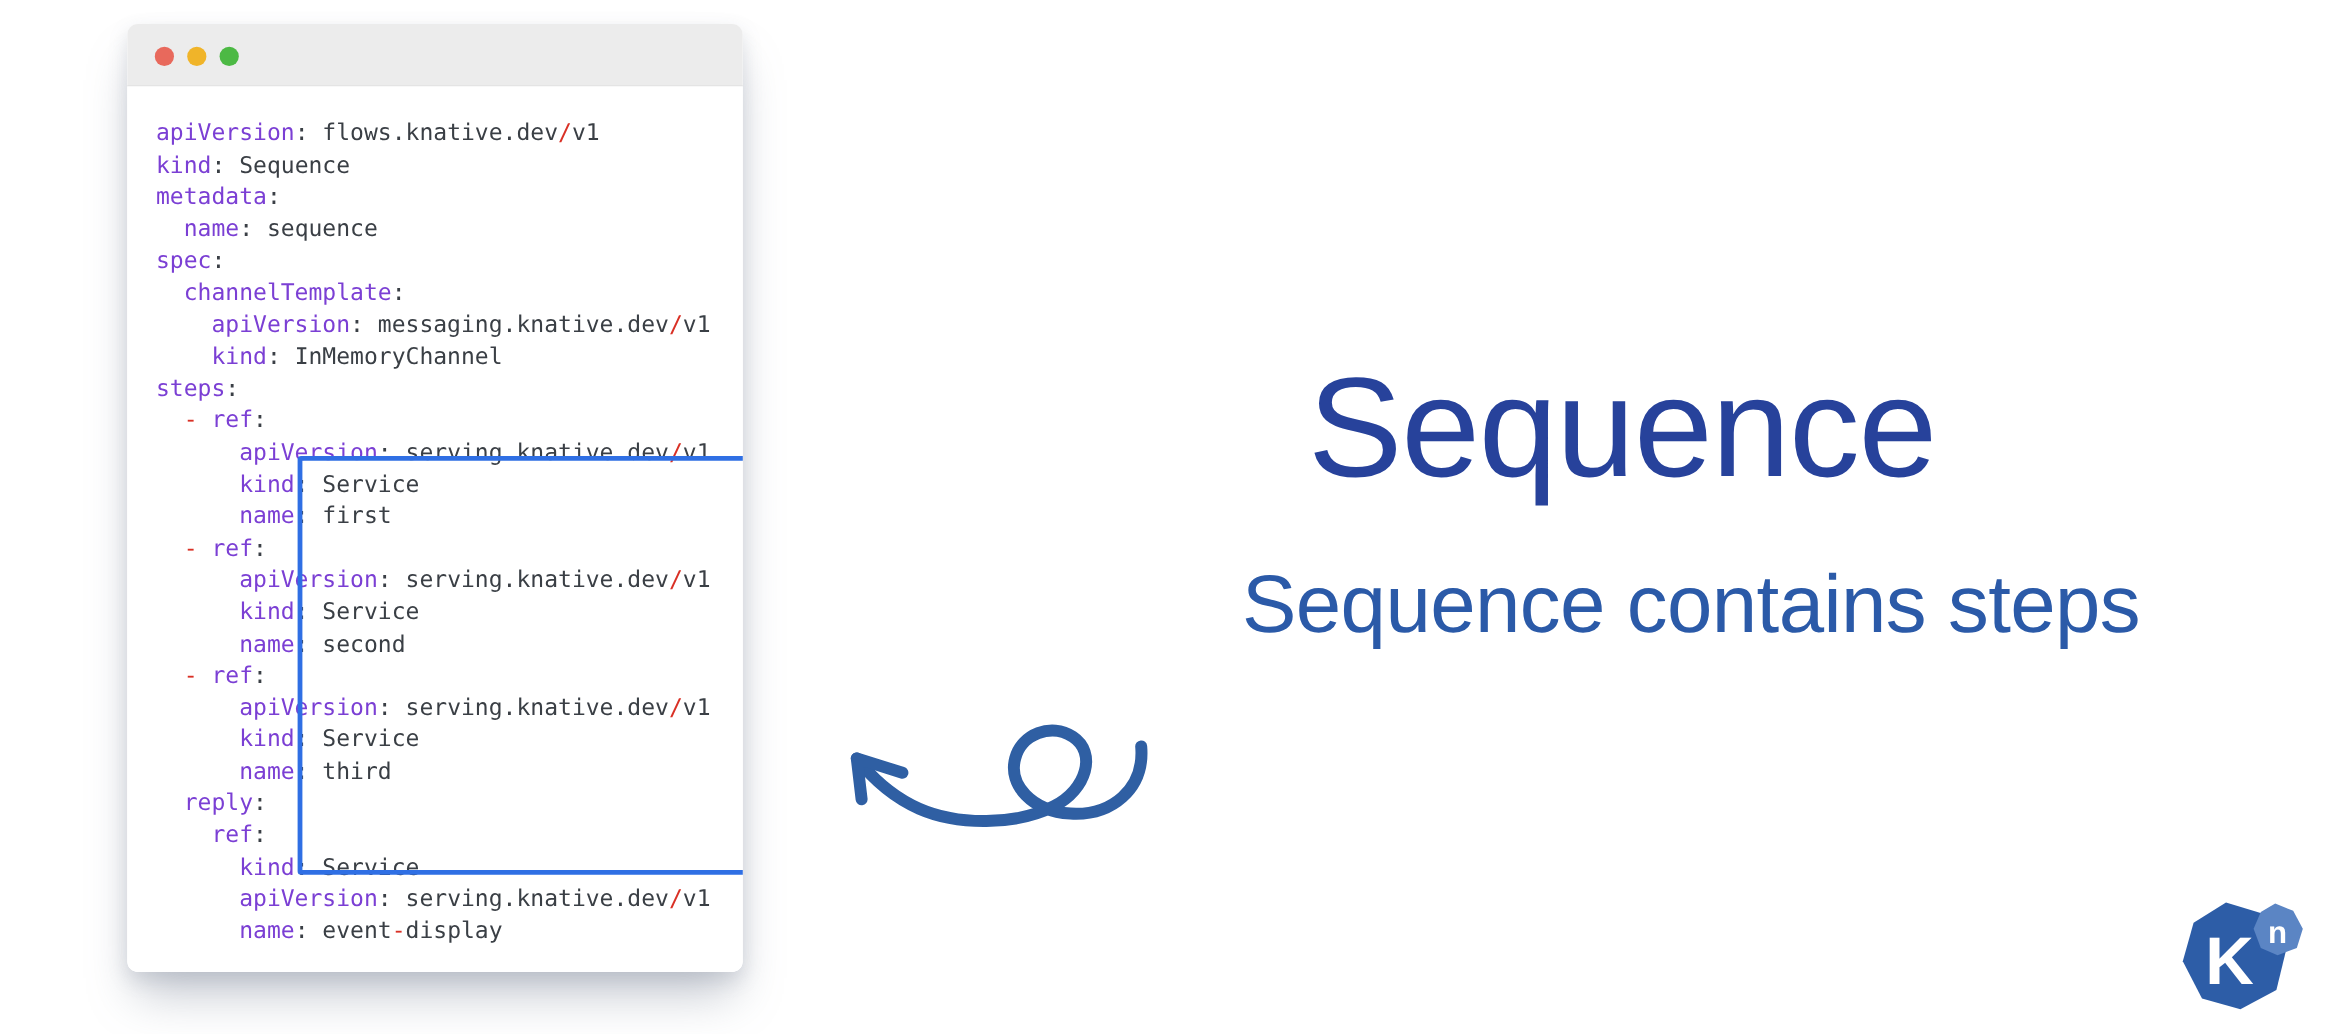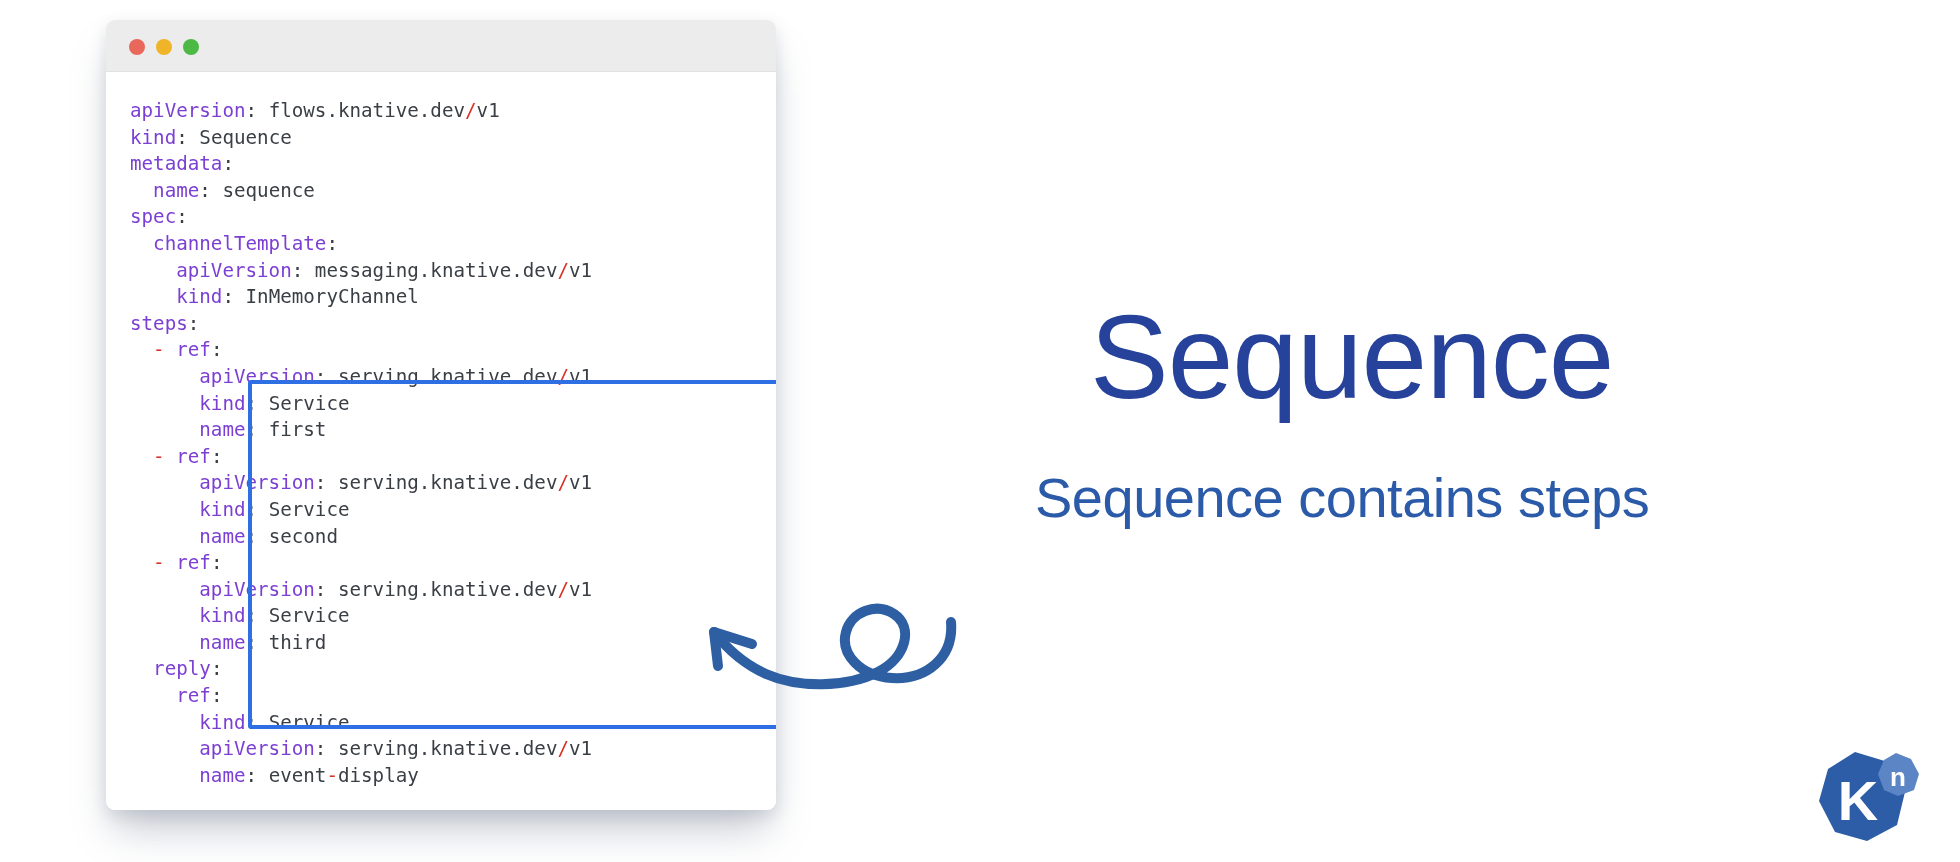--- a/index.html
+++ b/index.html
@@ -14,21 +14,21 @@
     position: relative;
     width: 1960px; height: 862px;
     background: #ffffff;
     overflow: hidden;
   }
 
   
   #code-window {
     position: absolute;
     left: 106px; top: 20px;
-    width: 670px; height: 790px;
+    width: 513px; height: 790px;
     background: #ffffff;
     border-radius: 9px;
     box-shadow: 0 26px 40px -8px rgba(110,120,140,0.40),
                 0 6px 16px rgba(110,120,140,0.20);
     overflow: hidden;
   }
   #title-bar {
     position: relative;
     height: 52px;
     background: #ececec;
@@ -88,21 +88,21 @@
     letter-spacing: -1px;
   }
   #sub1, #sub2 {
     position: absolute;
     color: #2b5aa8;
     font-weight: 400;
     text-align: center;
     white-space: nowrap;
     letter-spacing: -0.5px;
   }
-  #sub1 { left: 1035px; top: 465px; width: 610px; font-size: 56px; }
+  #sub1 { left: 1035px; top: 465px; width: 610px; font-size: 68px; }
   #sub2 { left: 908px;  top: 541px; width: 865px; font-size: 56px; }
 
   
   #arrow {
     position: absolute;
     left: 670px; top: 562px;
     width: 290px; height: 130px;
   }
 
   

